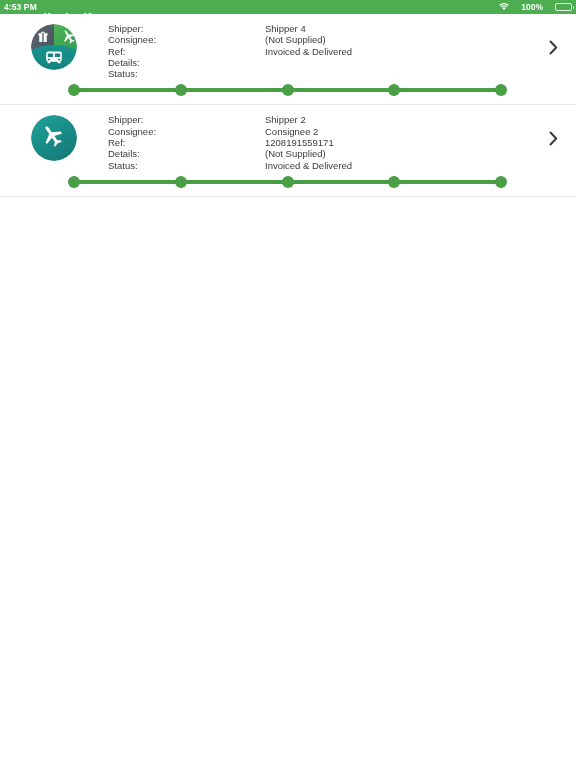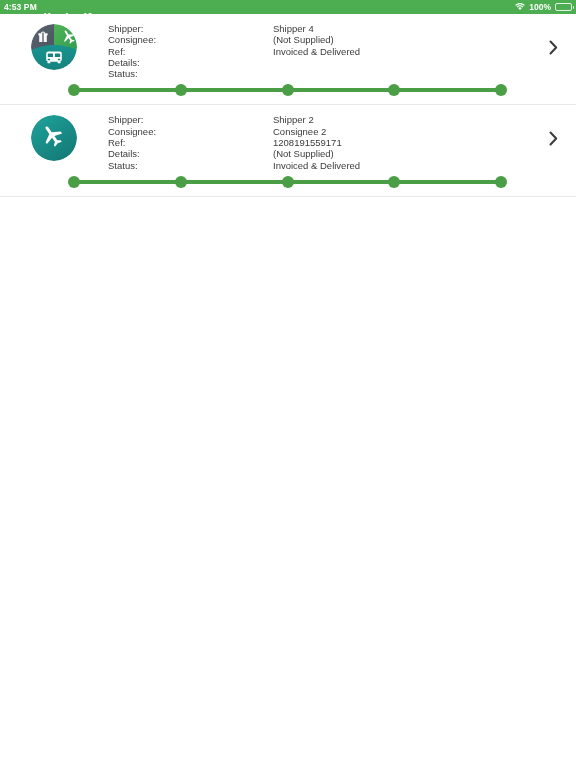--- a/index.html
+++ b/index.html
@@ -26,21 +26,21 @@
     align-items: center;
     padding: 0 4px;
     color: #ffffff;
     font-size: 8.5px;
     line-height: 14px;
   }
   .status-left { display: flex; align-items: center; gap: 7px; }
   .status-time { font-weight: 600; letter-spacing: .1px; }
   .status-date { font-weight: 700; letter-spacing: .1px; margin-top: 18px; }
   .status-spacer { flex: 1; }
-  .status-right { display: flex; align-items: center; gap: 4px; }
+  .status-right { display: flex; align-items: center; gap: 12px; }
   .wifi-icon { display: inline-block; width: 10px; height: 8px; position: relative; }
   .wifi-icon svg { display: block; }
   .battery-pct { font-weight: 600; font-size: 8.5px; }
   .battery-icon {
     width: 17px; height: 8px;
     border: 1px solid rgba(255,255,255,.85);
     border-radius: 2px;
     position: relative;
     padding: 1px;
   }
@@ -104,21 +104,20 @@
     position: relative;
     overflow: hidden;
     flex: none;
   }
   .mode-badge svg { display:block; width: 46px; height: 46px; }
 
   .row-fields {
     flex: 1;
     display: flex;
     padding-top: 1px;
-    gap: 8px;
   }
   .field-labels { width: 157px; }
   .field-values { flex: 1; }
   .field-labels div, .field-values div {
     font-size: 9.5px;
     line-height: 11.3px;
     color: #3b3b3b;
     white-space: nowrap;
   }
   .row-chevron {

